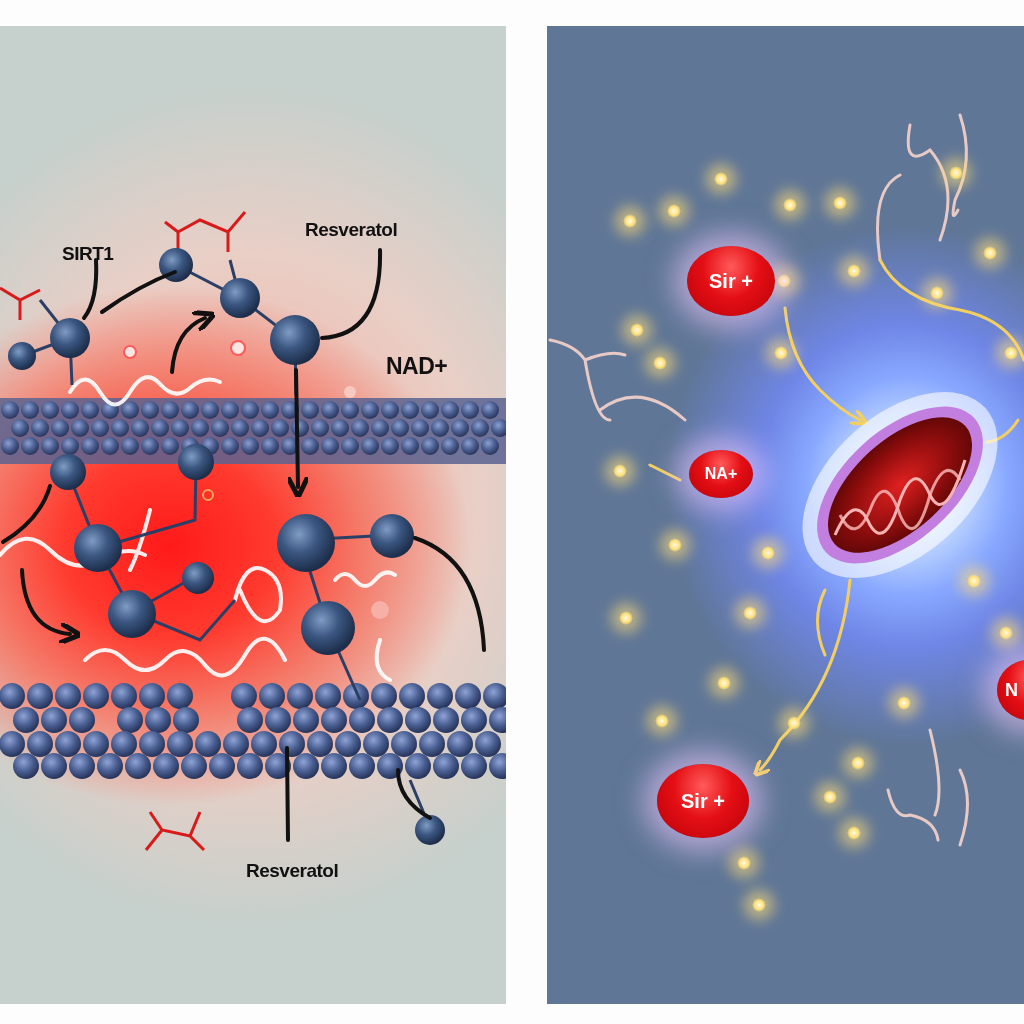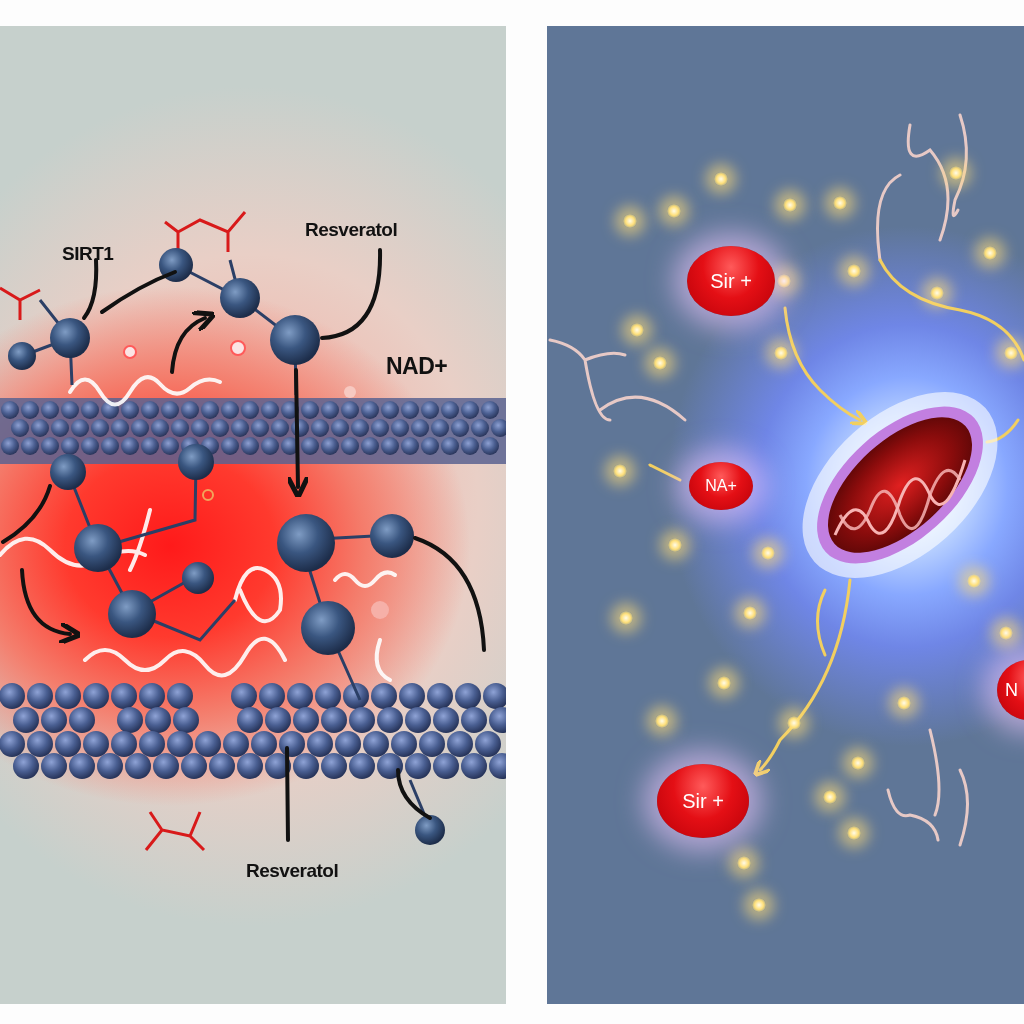--- a/index.html
+++ b/index.html
@@ -6,21 +6,21 @@
   body { width:1024px; height:1024px; position:relative; overflow:hidden; font-family:"Liberation Sans", sans-serif; }
   .panel { position:absolute; overflow:hidden; }
   #left-panel { left:0; top:26px; width:506px; height:978px;
     background: radial-gradient(ellipse 300px 260px at 170px 520px, #ff1a1a 0%, #ff3a2e 35%, #f47d6c 65%, rgba(230,200,190,0) 100%),
                 radial-gradient(ellipse 380px 420px at 250px 480px, #f6a89b 0%, #e9cfc6 60%, #c6d0cc 100%);
   }
   #right-panel { left:547px; top:26px; width:477px; height:978px;
     background: radial-gradient(ellipse 240px 260px at 360px 460px, #ffffff 0%, #cfe4ff 18%, #88a8ff 42%, #6f86e6 62%, #5f7697 100%);
   }
   .label { position:absolute; font-weight:bold; color:#111; letter-spacing:-0.5px; }
-  .ion { position:absolute; border-radius:50%; color:#fff; font-weight:normal; display:flex; align-items:center; justify-content:center;
+  .ion { position:absolute; border-radius:50%; color:#fff; font-weight:bold; display:flex; align-items:center; justify-content:center;
     background: radial-gradient(ellipse at 50% 30%, #ff5a5a 0%, #e40f15 45%, #b80008 100%);
     box-shadow: 0 0 26px 14px rgba(240,200,255,0.55);
   }
   .glow { position:absolute; width:14px; height:14px; border-radius:50%;
     background: radial-gradient(circle, #fffbe8 0%, #ffe07a 45%, rgba(255,210,90,0) 100%);
     box-shadow: 0 0 14px 8px rgba(255,220,120,0.6);
   }
   svg { position:absolute; left:0; top:0; }
 </style>
 </head>
@@ -332,16 +332,16 @@
       <div class="glow" style="left:350px;top:670px"></div>
     <div class="glow" style="left:240px;top:690px"></div>
       <div class="glow" style="left:304px;top:730px"></div>
       <div class="glow" style="left:276px;top:764px"></div>
     <div class="glow" style="left:300px;top:800px"></div>
       <div class="glow" style="left:190px;top:830px"></div>
       <div class="glow" style="left:205px;top:872px"></div>
   </div>
 
   <div class="ion" style="left:140px;top:220px;width:88px;height:70px;font-size:20px;">Sir +</div>
-  <div class="ion" style="left:142px;top:436px;width:64px;height:48px;font-size:16px;">NA+</div>
+  <div class="ion" style="left:142px;top:424px;width:64px;height:48px;font-size:16px;">NA+</div>
   <div class="ion" style="left:450px;top:634px;width:64px;height:60px;font-size:18px;justify-content:flex-start;padding-left:8px;box-sizing:border-box;">N</div>
   <div class="ion" style="left:110px;top:738px;width:92px;height:74px;font-size:20px;">Sir +</div>
 </div>
 
 </body></html>

